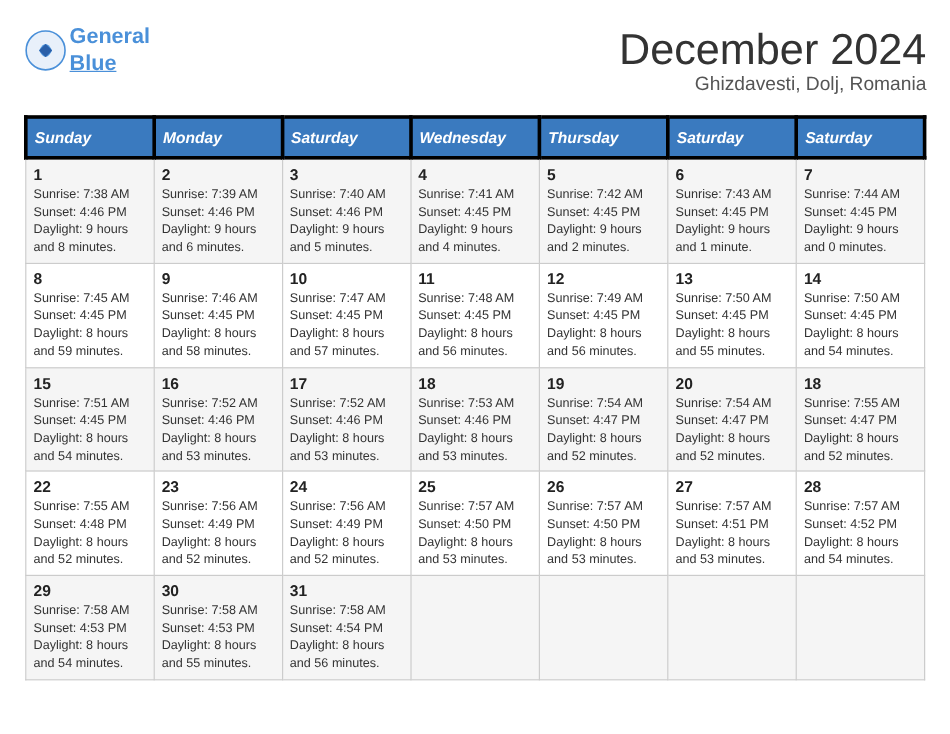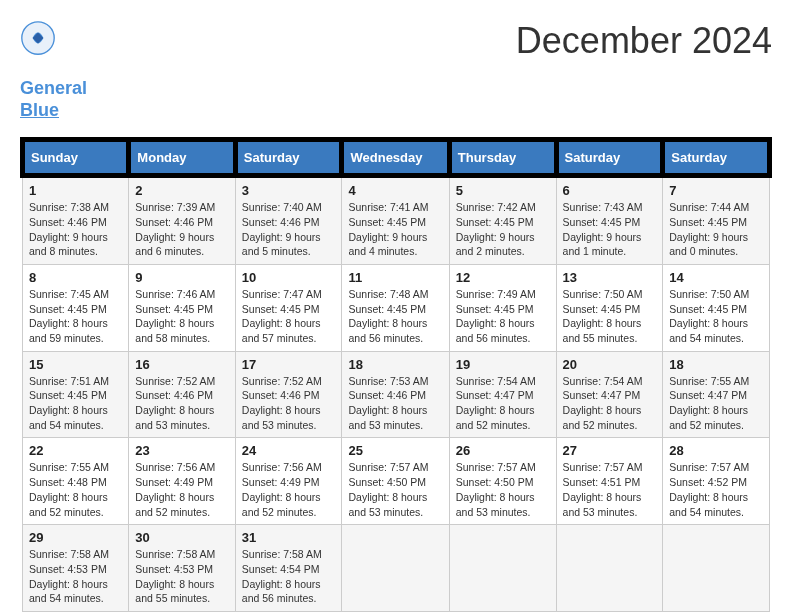--- a/index.html
+++ b/index.html
@@ -11,22 +11,22 @@
       padding: 20px;
     }
     .header-section {
       display: flex;
       justify-content: space-between;
       align-items: flex-start;
       margin-bottom: 16px;
     }
     .logo {
       display: flex;
-      gap: 22px;
-      flex-direction: column;
+      align-items: center;
+      gap: 2px;
     }
     .logo-text {
       font-size: 18px;
       font-weight: bold;
       color: #333;
       line-height: 1.2;
     }
     .logo-text span {
       color: #4a90d9;
     }
@@ -51,21 +51,22 @@
       border-collapse: collapse;
       font-size: 11px;
     }
     thead tr th {
       background-color: #3a7abf;
       color: #fff;
       padding: 8px 6px;
       text-align: left;
       font-size: 13px;
       font-weight: bold;
-      border: 5px solid #000000;
+      border: 3px solid #000000;
+      font-style: italic;
     }
     tbody tr td {
       border: 1px solid #ccc;
       padding: 5px 6px;
       vertical-align: top;
       background: #fff;
       width: 108px;
       min-height: 80px;
     }
     tbody tr:nth-child(odd) td {
@@ -97,20 +98,21 @@
       <path d="M14 20 Q20 8 26 20 Q20 32 14 20Z" fill="#4a90d9"></path>
       <path d="M20 14 L26 20 L20 26 L14 20Z" fill="#2a5fa8"></path>
     </svg>
     <div class="logo-text">
       <div><span>General</span></div>
       <div style="color:#4a90d9;text-decoration:underline;">Blue</div>
     </div>
   </div>
   <div class="title-section">
     <div class="month-title">December 2024</div>
+    <div class="subtitle">Ghizdavesti, Dolj, Romania</div>
   </div>
 </div>
 
 <table>
   <thead>
     <tr>
     <th>Sunday</th>
         <th>Monday</th>
         <th>Saturday</th>
         <th>Wednesday</th>

